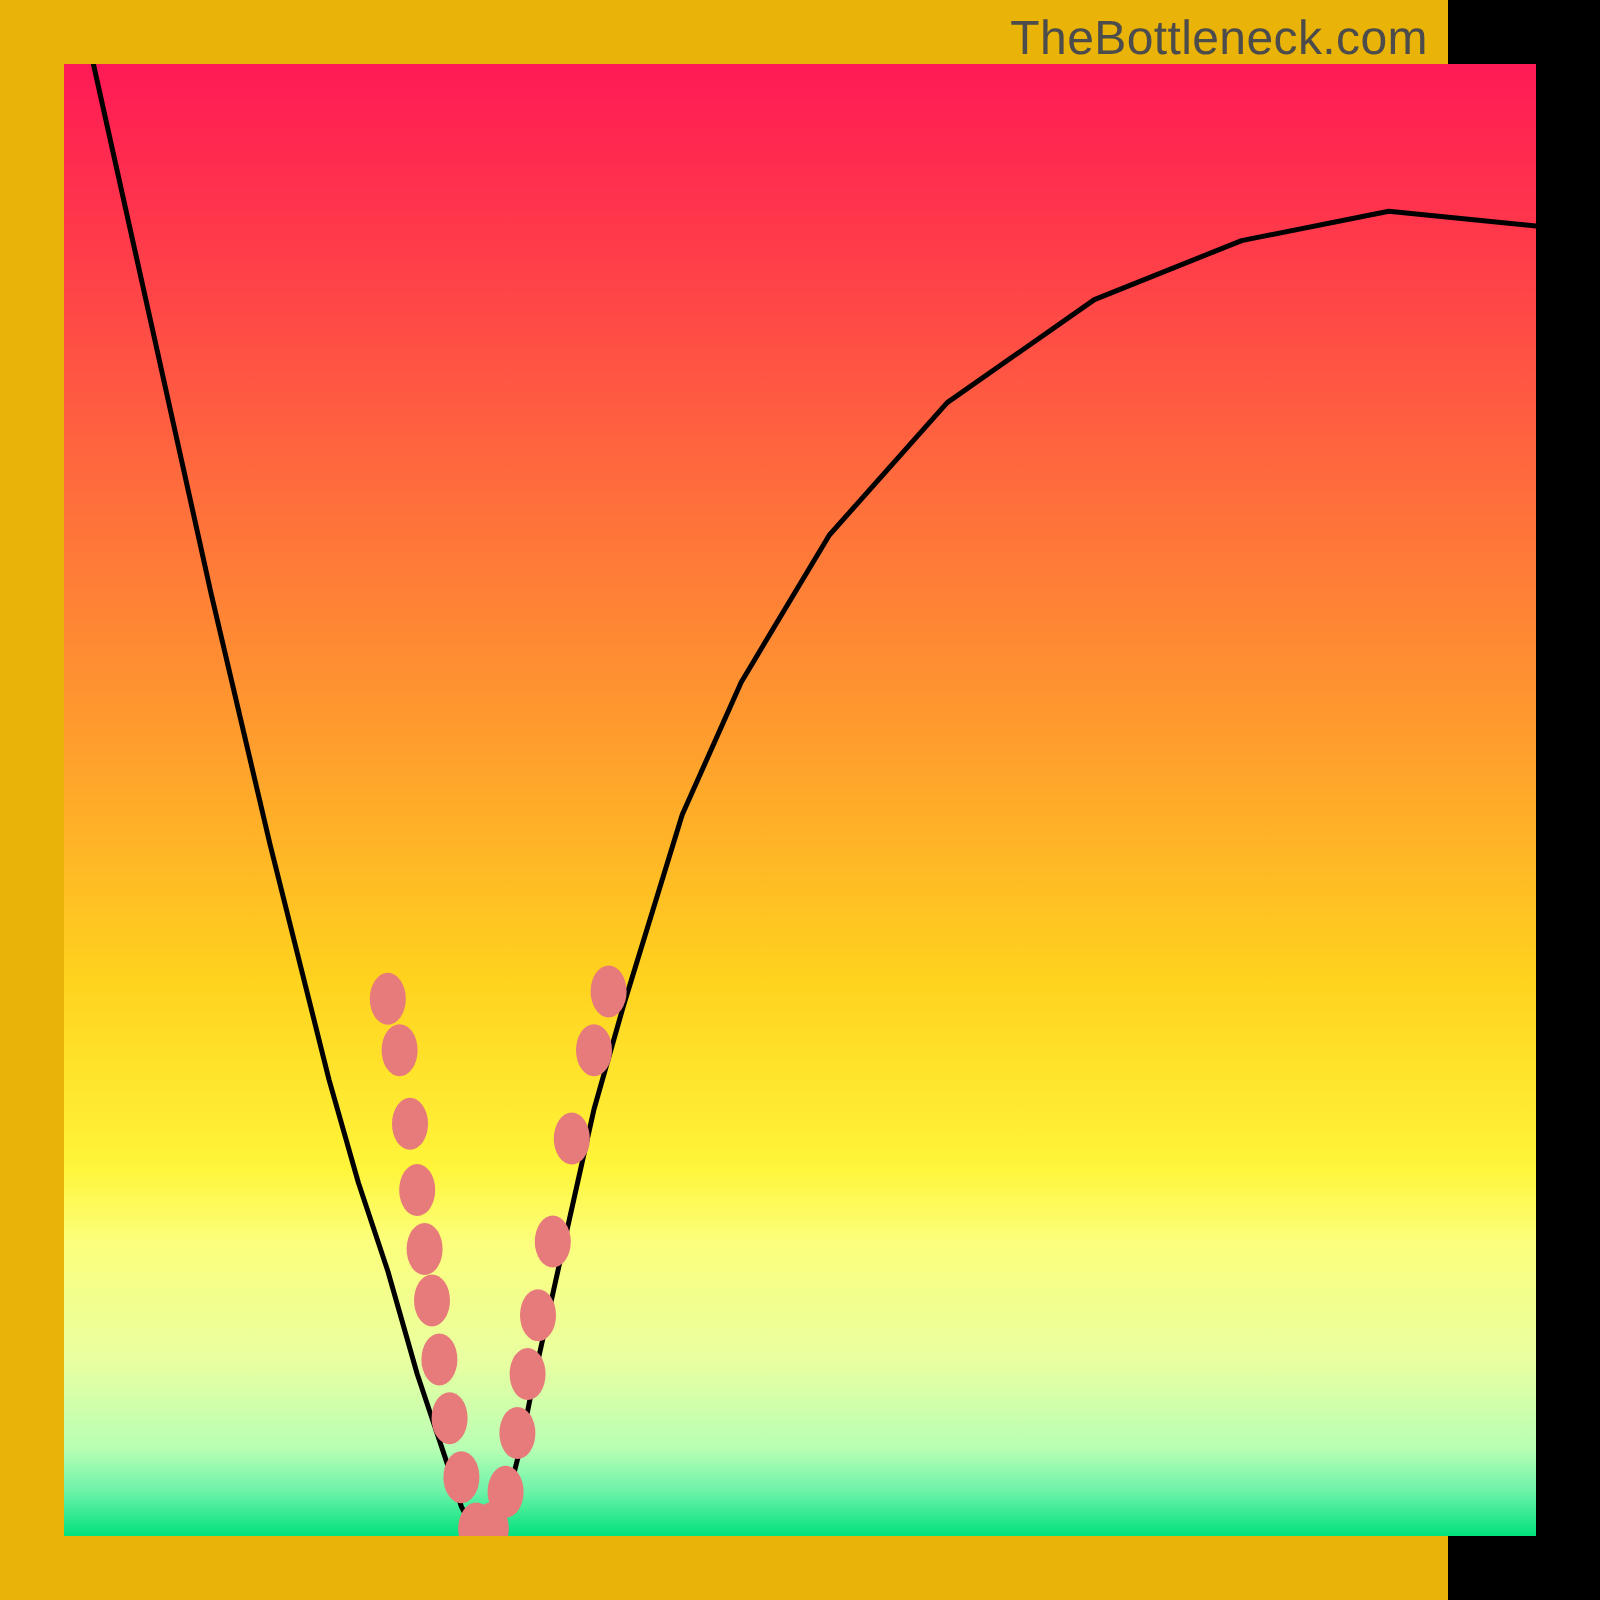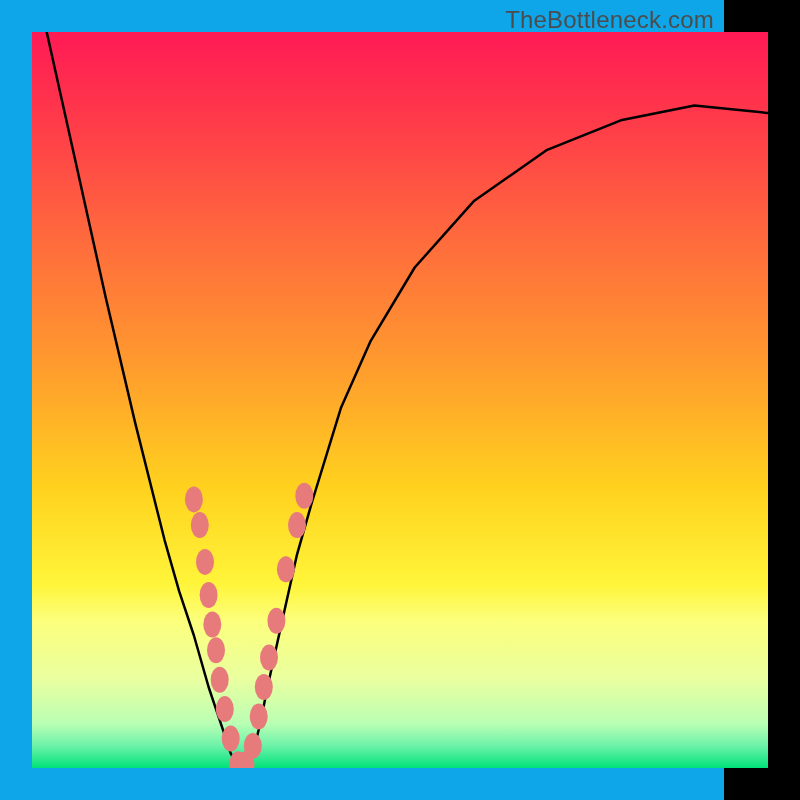--- a/index.html
+++ b/index.html
@@ -8,21 +8,21 @@
     width: 800px;
     height: 800px;
     overflow: hidden;
     background: #000;
     font-family: Arial, Helvetica, sans-serif;
   }
   .frame {
     position: relative;
     width: 724px;
     height: 800px;
-    background: #0ea5e9;
+    background: #eab308;
   }
   .plot-area {
     position: absolute;
     left: 32px;
     top: 32px;
     width: 736px;
     height: 736px;
     
   }
   .curve-svg {

